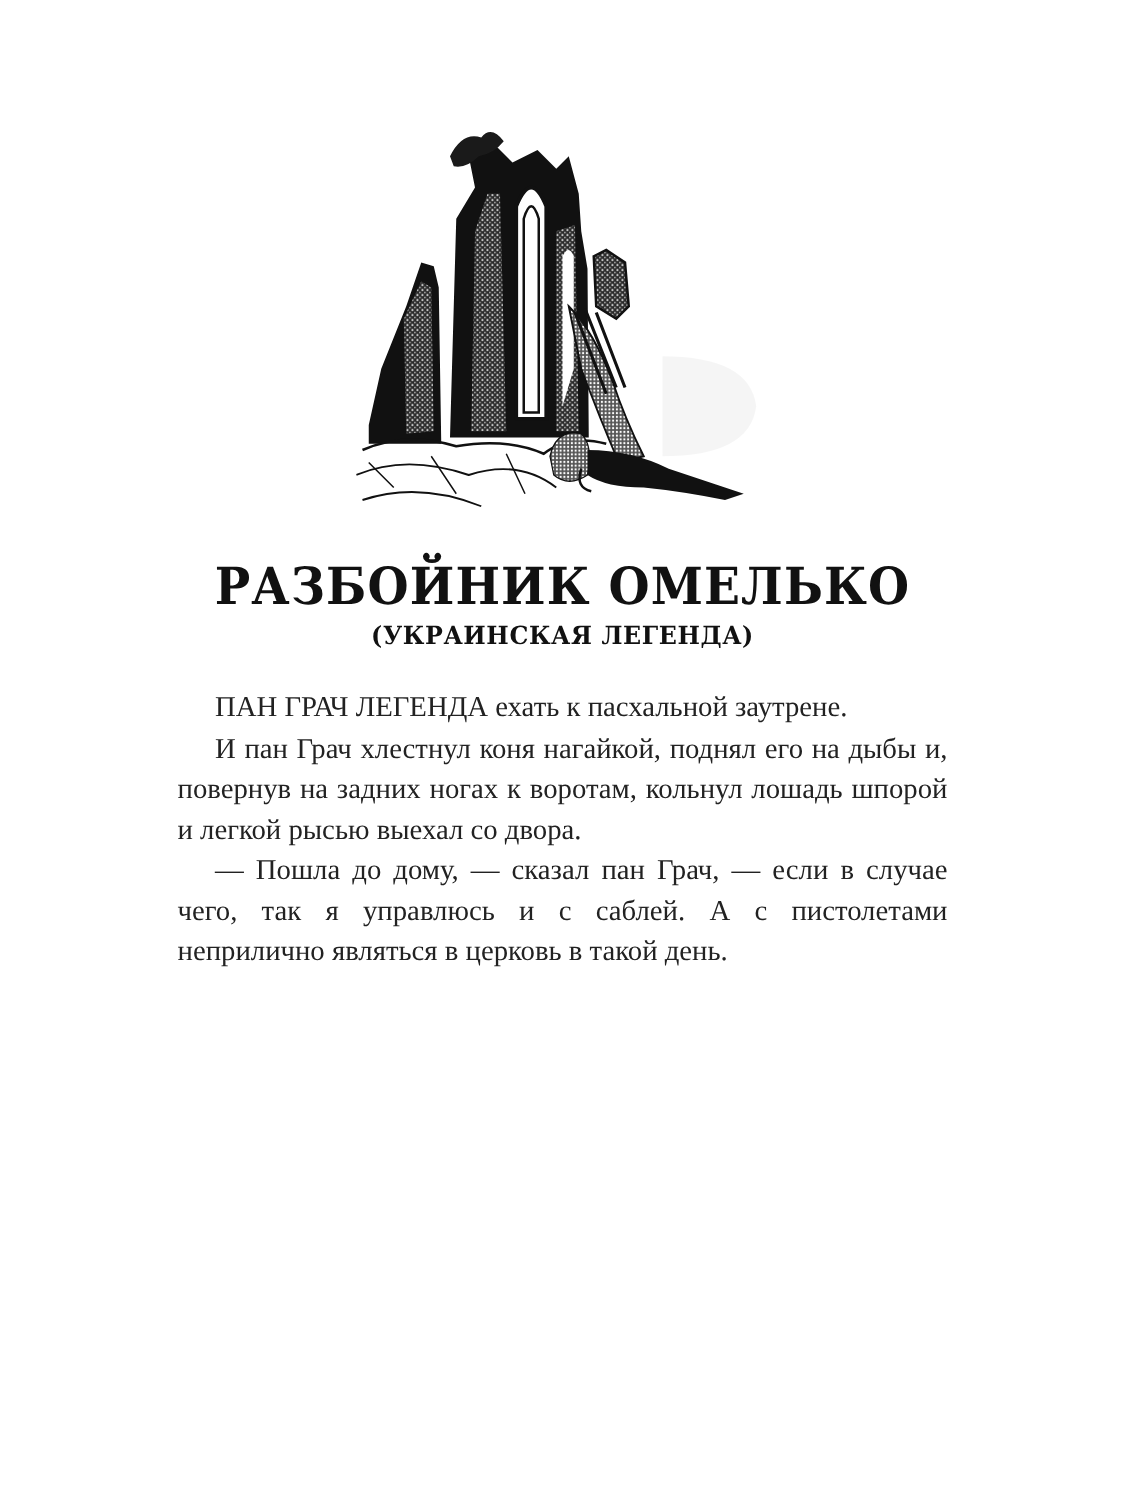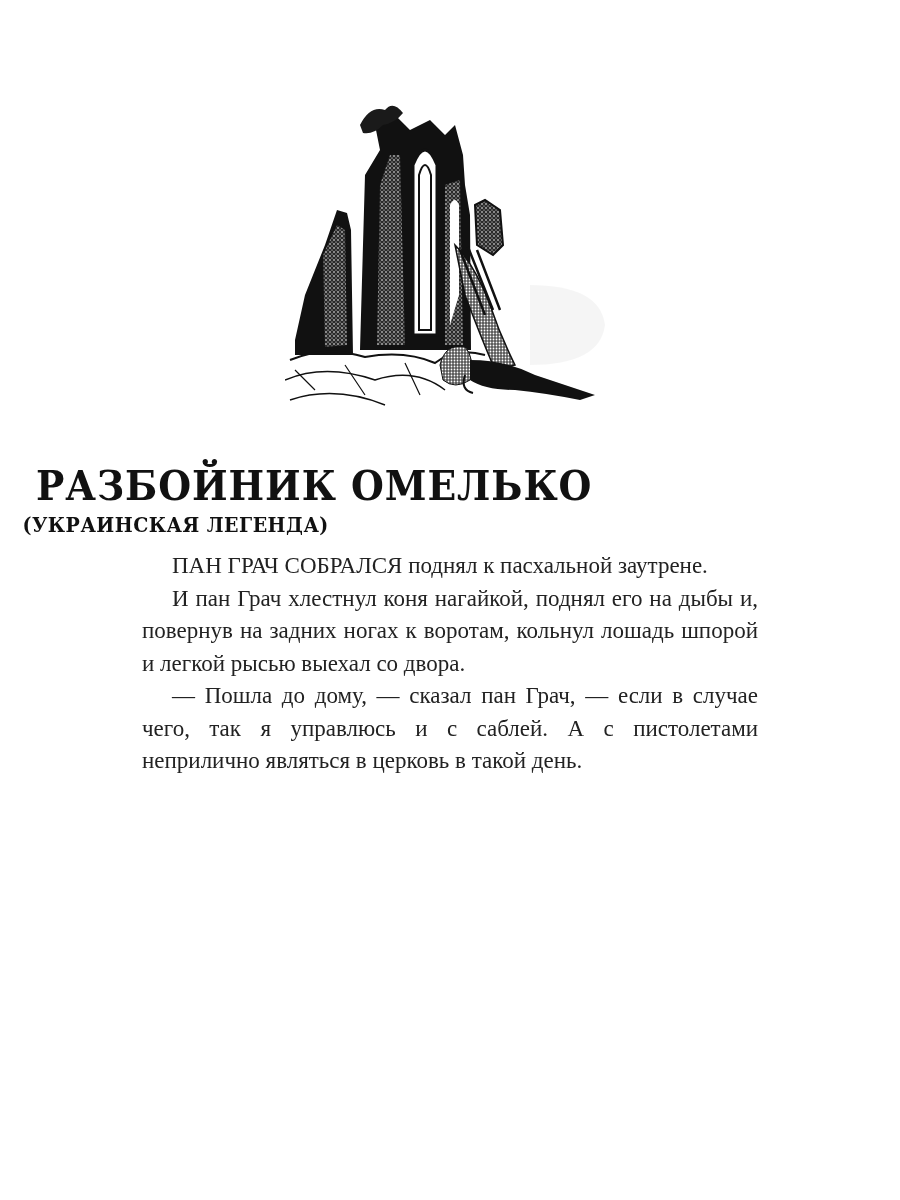--- a/index.html
+++ b/index.html
@@ -1,18 +1,18 @@
 <!DOCTYPE html>
 <html><head>
 <meta charset="utf-8">
 <style>
   html, body { margin: 0; padding: 0; background: #ffffff; }
   body { width: 900px; height: 1200px; position: relative; overflow: hidden; color: #1a1a1a; }
   .illustration { position: absolute; left: 285px; top: 95px; width: 330px; height: 320px; }
-  .title-block { position: absolute; left: 0; width: 900px; top: 462px; text-align: left; }
+  .title-block { position: absolute; left: 0; width: 900px; top: 445px; text-align: center; }
   .title {
     font-family: "DejaVu Serif", serif; font-weight: bold; font-size: 41px;
     letter-spacing: 1px; line-height: 48px; color: #111; transform: scaleX(0.92);
   }
   .subtitle {
     font-family: "DejaVu Serif", serif; font-weight: bold; font-size: 20px;
     letter-spacing: 0.5px; line-height: 26px; color: #111; margin-top: 2px; transform: scaleX(0.95);
   }
   .body-text {
     position: absolute; left: 142px; top: 550px; width: 616px;
@@ -71,16 +71,16 @@
       <path d="M10 10 Q80 10 85 50 Q80 90 10 90 Z" fill="#000"></path>
     </svg>
 </div>
 
 <div class="title-block">
   <div class="title">РАЗБОЙНИК ОМЕЛЬКО</div>
   <div class="subtitle">(УКРАИНСКАЯ ЛЕГЕНДА)</div>
 </div>
 
 <div class="body-text">
-  <p>ПАН ГРАЧ СОБРАЛСЯ поднял к пасхальной заутрене.</p>
+  <p>ПАН ГРАЧ ЛЕГЕНДА ехать к пасхальной заутрене.</p>
   <p>И пан Грач хлестнул коня нагайкой, поднял его на дыбы и, повернув на задних ногах к воротам, кольнул лошадь шпорой и легкой рысью выехал со двора.</p>
   <p>— Пошла до дому, — сказал пан Грач, — если в случае чего, так я управлюсь и с саблей. А с пистолетами неприлично являться в церковь в такой день.</p>
 </div>
 
 </body></html>

